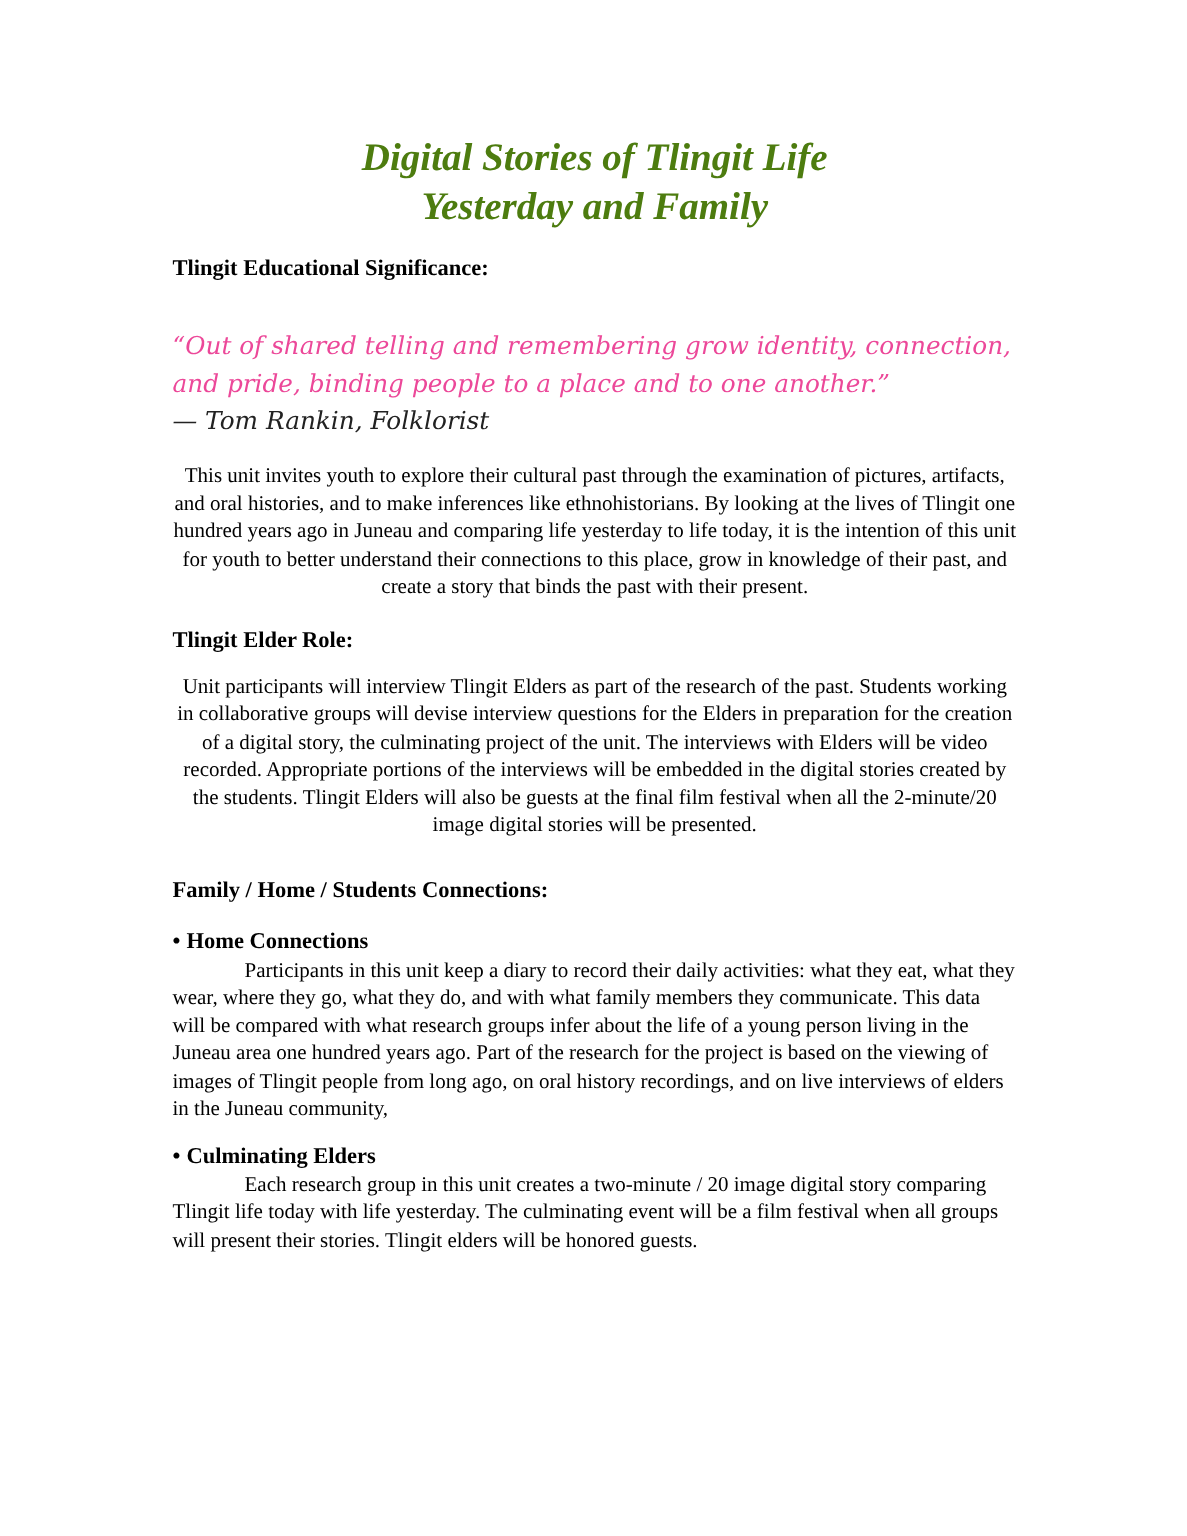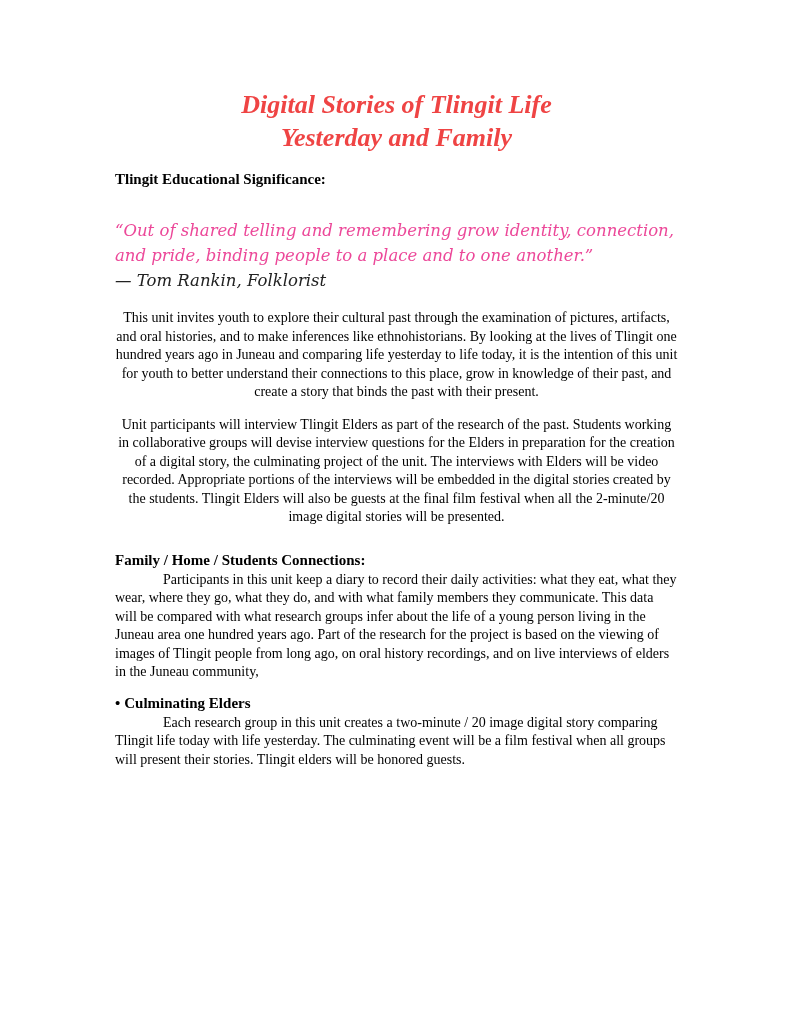--- a/index.html
+++ b/index.html
@@ -20,21 +20,21 @@
     overflow: hidden;
   }
   .doc-title {
     margin: 0;
     text-align: center;
     font-family: "Liberation Serif", serif;
     font-weight: bold;
     font-style: italic;
     font-size: 26px;
     line-height: 33px;
-    color: #ef4444;
+    color: #4d7c0f;
   }
   .doc-title .title-line { display: block; }
   .section-heading {
     margin: 16px 0 0 0;
     font-size: 15px;
     line-height: 18px;
     font-weight: bold;
     font-family: "Liberation Serif", serif;
   }
   .quote-block {
@@ -95,26 +95,30 @@
 
   <h2 class="section-heading">Tlingit Educational Significance:</h2>
 
   <div class="quote-block">
     <p class="quote-text">“Out of shared telling and remembering grow identity, connection, and pride, binding people to a place and to one another.”</p>
     <p class="quote-attribution">— Tom Rankin, Folklorist</p>
   </div>
 
   <p class="body-para" style="margin-top: 16px;">This unit invites youth to explore their cultural past through the examination of pictures, artifacts, and oral histories, and to make inferences like ethnohistorians.  By looking at the lives of Tlingit one hundred years ago in Juneau and comparing life yesterday to life today, it is the intention of this unit for youth to better understand their connections to this place, grow in knowledge of their past, and create a story that binds the past with their present.</p>
 
+  <h2 class="section-heading" style="margin-top: 16px;">Tlingit Elder Role:</h2>
 
   <p class="body-para">Unit participants will interview Tlingit Elders as part of the research of the past.  Students working in collaborative groups will devise interview questions for the Elders in preparation for the creation of a digital story, the culminating project of the unit.  The interviews with Elders will be video recorded.  Appropriate portions of the interviews will be embedded in the digital stories created by the students.  Tlingit Elders will also be guests at the final film festival when all the 2-minute/20 image digital stories will be presented.</p>
 
   <h2 class="section-heading heading-connections">Family / Home / Students Connections:</h2>
 
   <div>
+    <p class="bullet-heading bullet-heading-first">
+      <span class="bullet-glyph">•</span><span>Home Connections</span>
+    </p>
     <p class="bullet-body">Participants in this unit keep a diary to record their daily activities: what they eat, what they wear, where they go, what they do, and with what family members they communicate.  This data will be compared with what research groups infer about the life of a young person living in the Juneau area one hundred years ago. Part of the research for the project is based on the viewing of images of Tlingit people from long ago, on oral history recordings, and on live interviews of elders in the Juneau community,</p>
   </div>
 
   <div>
     <p class="bullet-heading bullet-heading-second">
       <span class="bullet-glyph">•</span><span>Culminating Elders</span>
     </p>
     <p class="bullet-body">Each research group in this unit creates a two-minute / 20 image digital story comparing Tlingit life today with life yesterday.  The culminating event will be a film festival when all groups will present their stories.  Tlingit elders will be honored guests.</p>
   </div>
 

